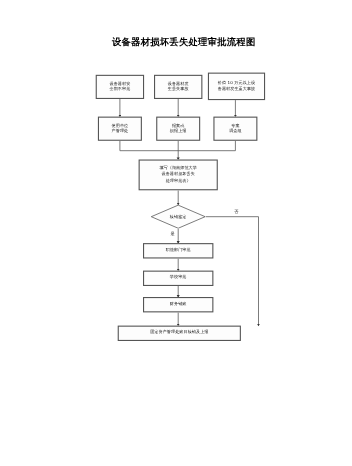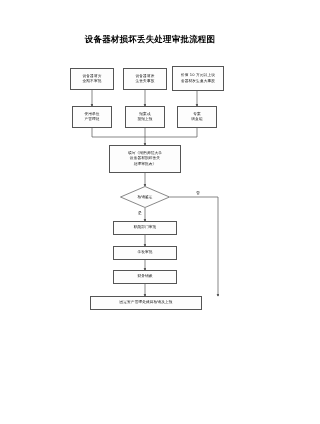--- a/index.html
+++ b/index.html
@@ -9,21 +9,21 @@
   }
   body {
     width: 300px;
     height: 424px;
     font-family: "DejaVu Sans", sans-serif;
     position: relative;
     overflow: hidden;
   }
   #chart {
     position: absolute;
-    left: 0;
+    left: 17px;
     top: 0;
     width: 300px;
     height: 340px;
   }
   .title {
     position: absolute;
     left: 0;
     top: 33px;
     width: 300px;
     text-align: center;

